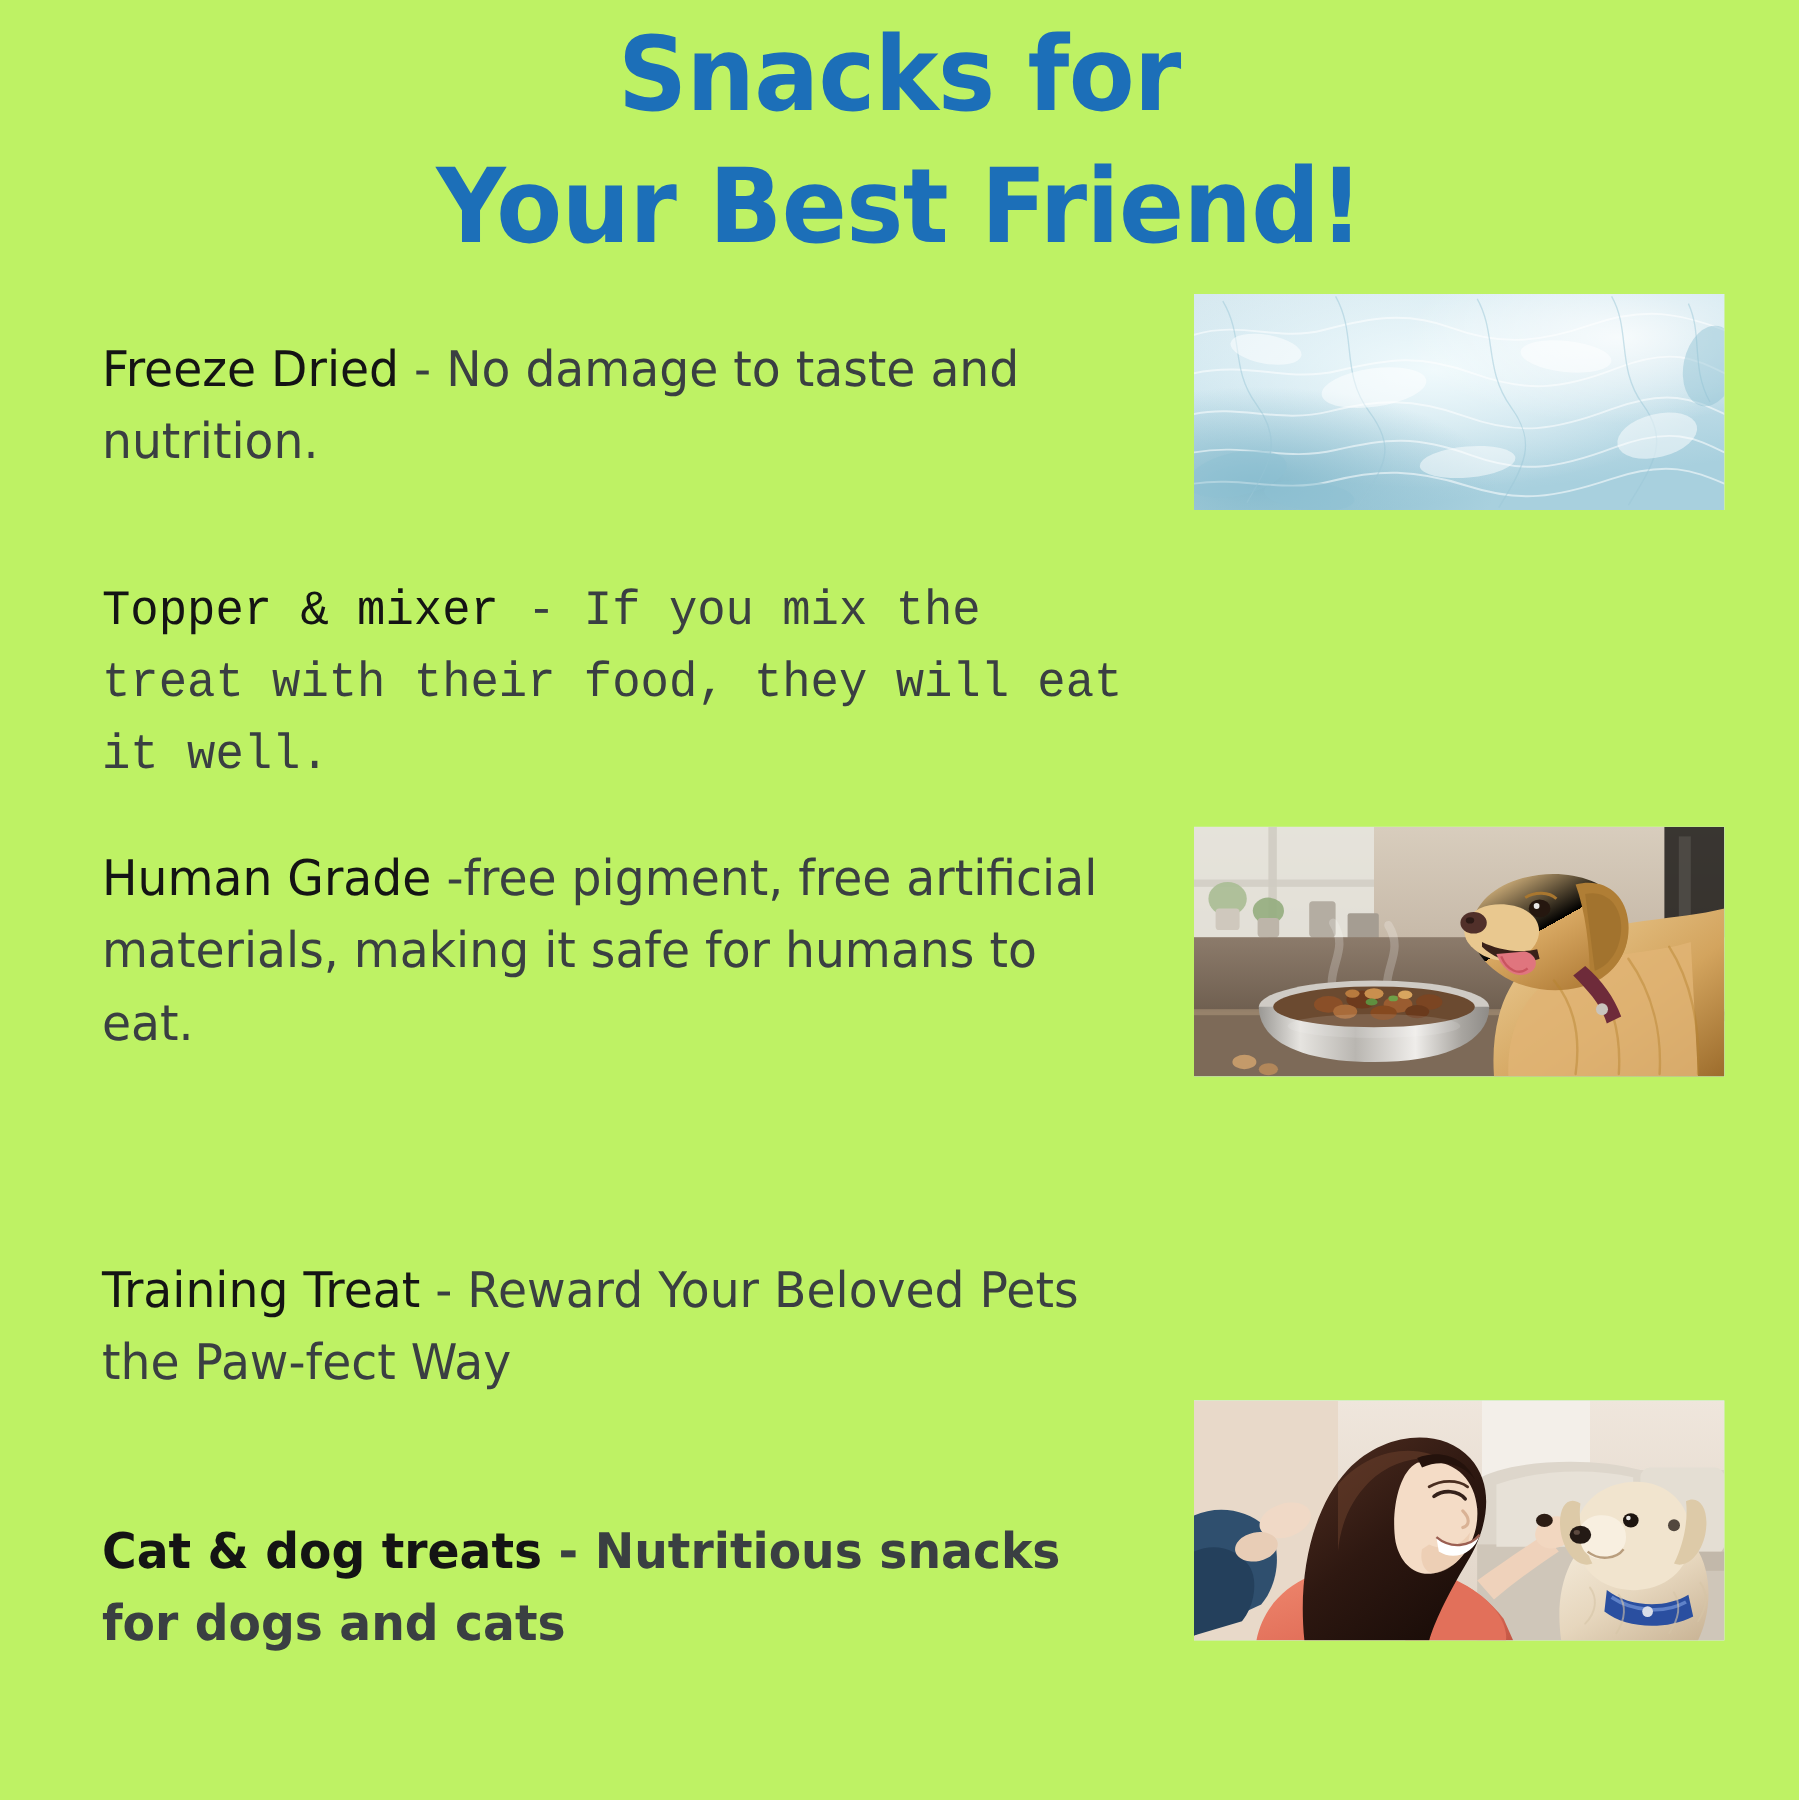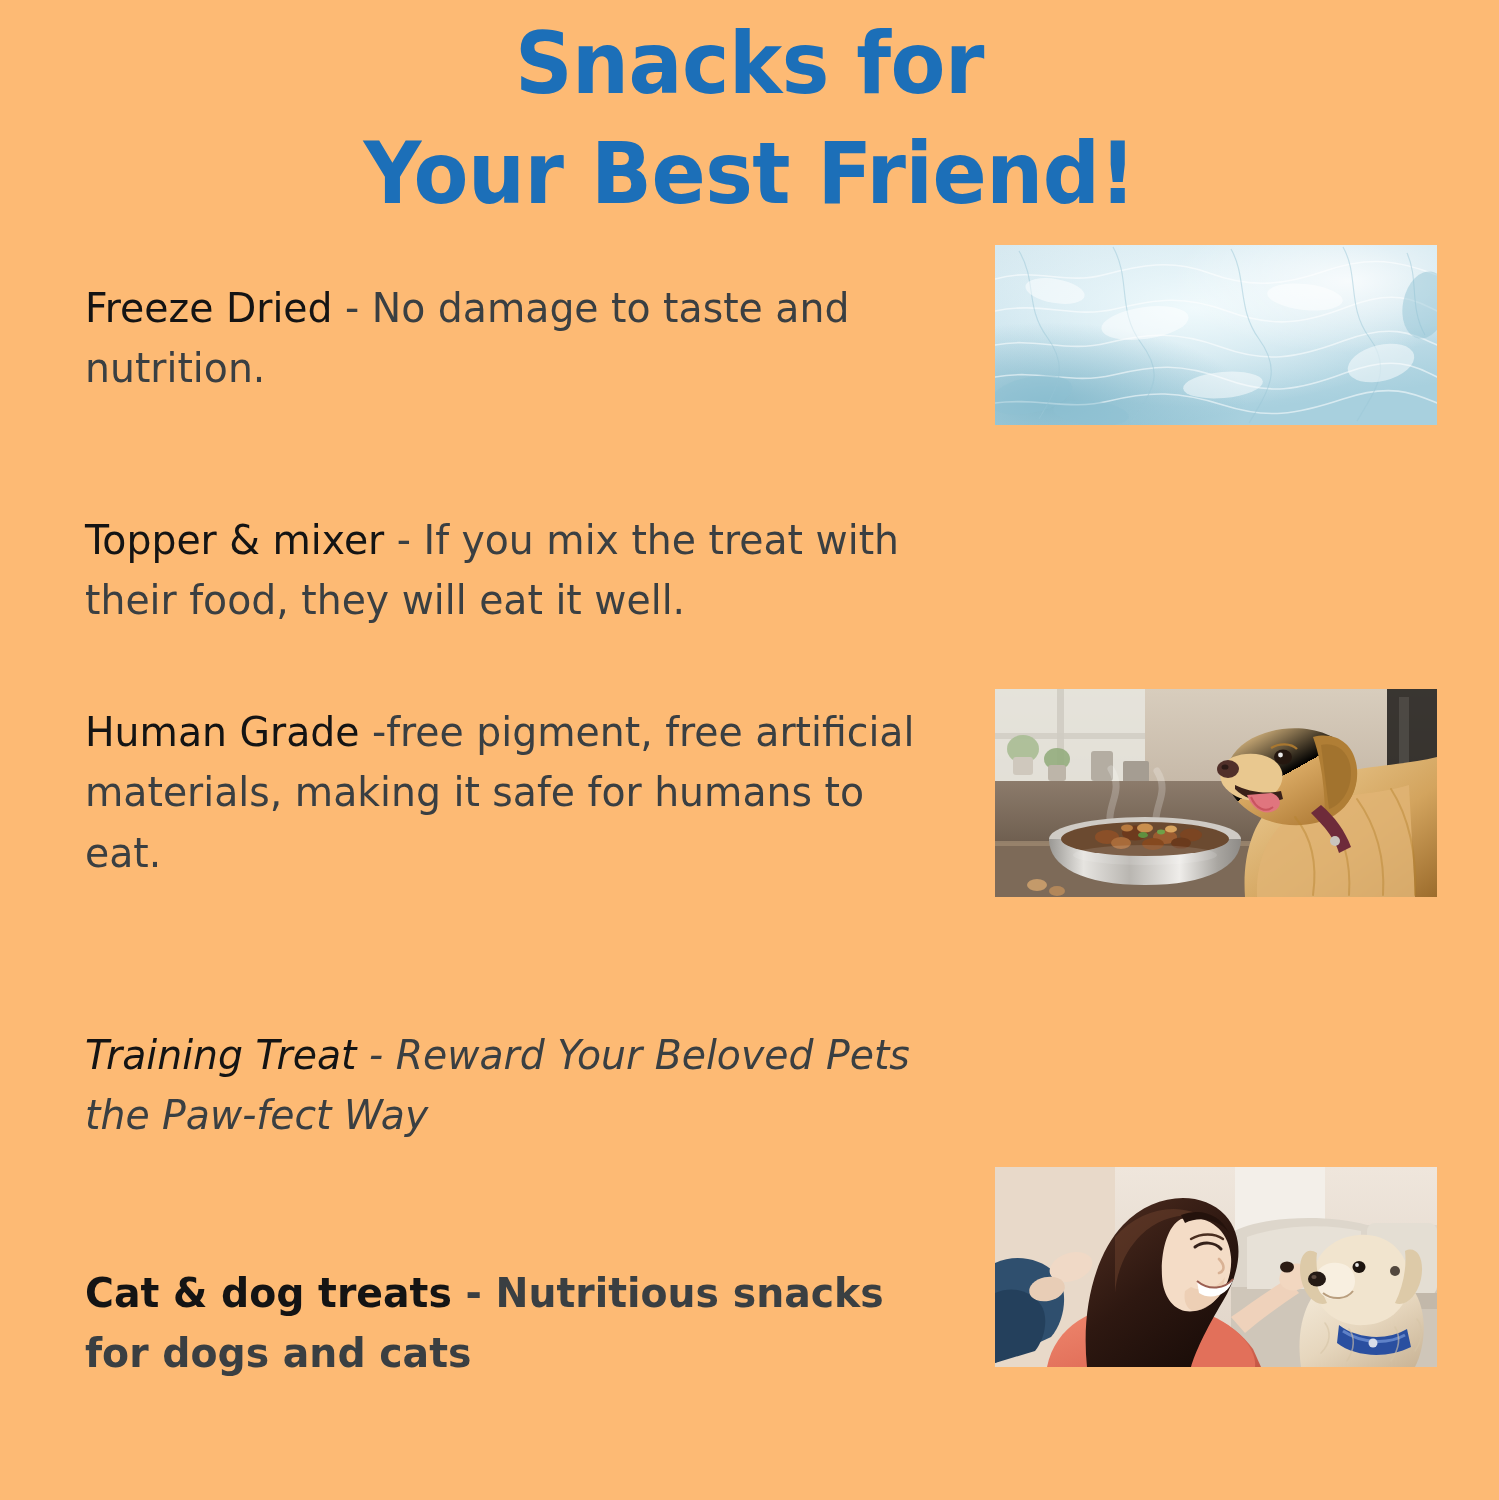--- a/index.html
+++ b/index.html
@@ -10,21 +10,21 @@
     width: 1499px;
     height: 1500px;
     background: #e3f2fb;
     font-family: "DejaVu Sans", sans-serif;
     overflow: hidden;
   }
   .page {
     position: relative;
     width: 1499px;
     height: 1500px;
-    background: #fdba74;
+    background: #bef264;
   }
 
   
   .title-block {
     position: absolute;
     left: 0;
     top: 8px;
     width: 1499px;
     text-align: center;
   }
@@ -71,27 +71,27 @@
     width: 442px;
     overflow: hidden;
     background: #dff0fa;
   }
   .row-figure svg { display: block; width: 100%; height: 100%; }
 
   
   .row-0 { top: 0px;    height: 190px; }
   .row-0 .row-figure { top: 2px; height: 180px; }
 
-  .row-1 { top: 218px;  height: 218px; }
+  .row-1 { top: 218px;  height: 218px; font-family: Liberation Mono, monospace; }
   .row-1 .row-figure { top: 228px; height: 208px; }
 
   .row-2 { top: 442px;  height: 215px; }
   .row-2 .row-figure { top: 482px; height: 200px; }
 
-  .row-3 { top: 733px;  height: 218px; font-style: italic; }
+  .row-3 { top: 753px;  height: 218px; }
 
   .row-4 { top: 980px;  height: 200px; font-weight: bold; }
 </style>
 </head>
 <body>
 
 <div class="page">
 
   <div class="title-block">
     <div class="title-line">Snacks for</div>

